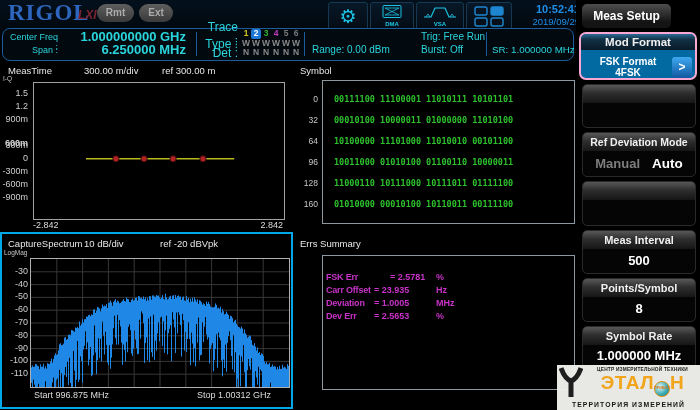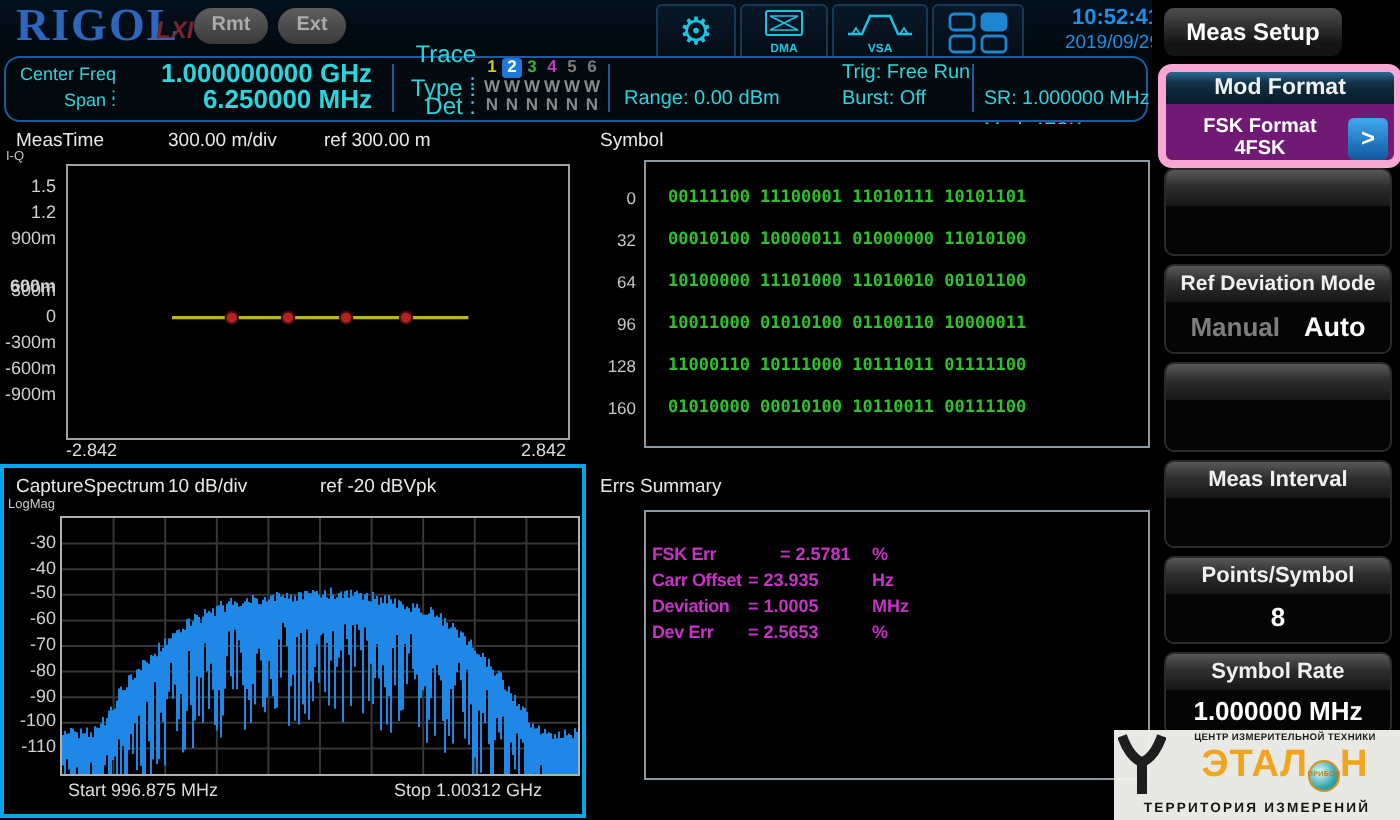--- a/index.html
+++ b/index.html
@@ -47,22 +47,22 @@
   
   #sidebar{position:absolute;left:576px;top:0;width:124px;height:410px;background:#000;}
   .mhead{position:absolute;left:6px;top:4px;width:89px;height:24px;border-radius:5px;
          background:linear-gradient(180deg,#4E4E4E,#141414 75%);color:#FFF;font-weight:bold;
          font-size:12px;text-align:center;line-height:24px;}
   .mbtn{position:absolute;left:6px;width:112px;border-radius:5px;overflow:hidden;
         border:1px solid #2A2A2A;background:#050505;}
   .mlab{height:18px;line-height:18px;text-align:center;color:#F0F0F0;font-weight:bold;font-size:11px;
         background:linear-gradient(180deg,#585858 0%,#2E2E2E 45%,#161616 100%);}
   .mval{color:#FFF;font-weight:bold;font-size:13px;text-align:center;line-height:24px;}
-  .modfmt{position:absolute;left:3px;top:32px;width:114px;height:44px;border:4px solid #f9a8d4;
-          border-radius:7px;background:#701a75;overflow:hidden;}
+  .modfmt{position:absolute;left:3px;top:32px;width:114px;height:44px;border:2px solid #f9a8d4;
+          border-radius:7px;background:#0369a1;overflow:hidden;}
   .modfmt .mlab{height:16px;line-height:16px;font-size:11.5px;
           background:linear-gradient(180deg,#2A6A96 0%,#123044 35%,#081A28 100%);}
   .fsk{display:flex;align-items:center;padding:6px 3px;}
   .fsk .txt{flex:1;color:#FFF;font-size:10px;font-weight:bold;line-height:11px;text-align:center;}
   .fsk .arrow{width:20px;height:21px;border-radius:3px;background:linear-gradient(180deg,#3FA8F0,#1258A0);
           color:#FFF;font-weight:bold;text-align:center;line-height:21px;font-size:12px;}
   .refval{display:flex;justify-content:center;align-items:center;gap:12px;height:24px;}
   .refval .manual{color:#7E7E7E;font-weight:bold;font-size:13px;}
   .refval .auto{color:#FFF;font-weight:bold;font-size:13.5px;}
   
@@ -550,20 +550,21 @@
       </div>
     </div>
 
     <div class="mbtn" style="top:181px;height:43px;">
       <div class="mlab"></div>
         <div class="mval" style="height:25px;"></div>
     </div>
 
     <div class="mbtn" style="top:230px;height:42px;">
       <div class="mlab">Meas Interval</div>
+      <div class="mval">500</div>
     </div>
 
     <div class="mbtn" style="top:278px;height:42px;">
       <div class="mlab">Points/Symbol</div>
       <div class="mval">8</div>
     </div>
 
     <div class="mbtn" style="top:326px;height:40px;">
       <div class="mlab">Symbol Rate</div>
       <div class="mval" style="line-height:22px;">1.000000 MHz</div>

